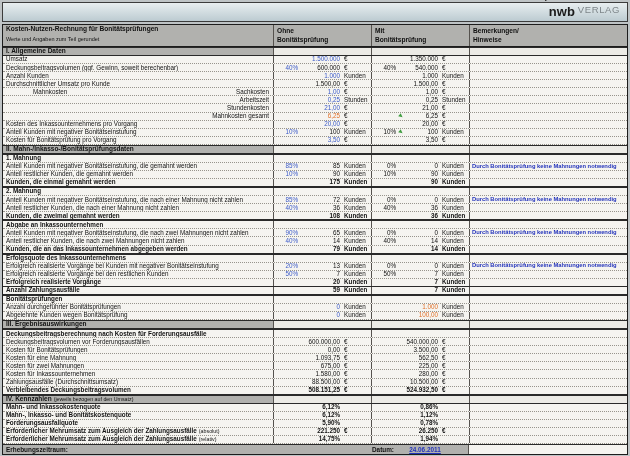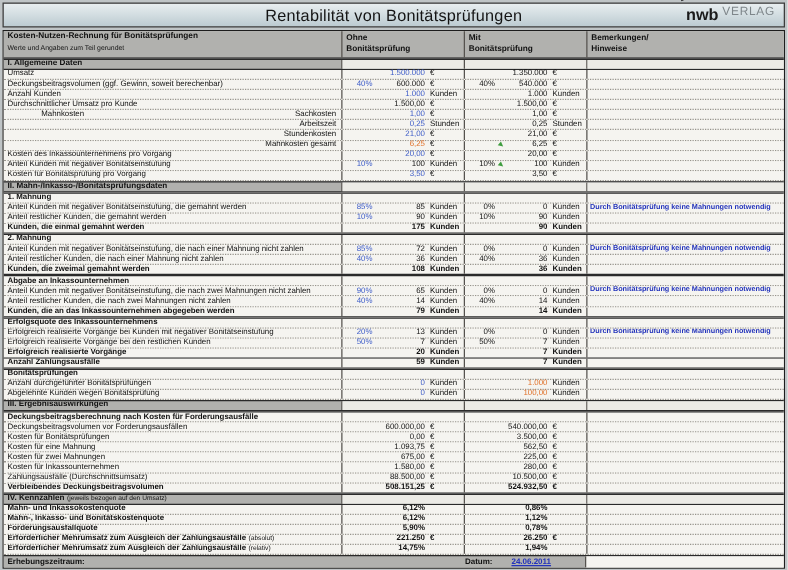--- a/index.html
+++ b/index.html
@@ -78,21 +78,20 @@
   .f-datum{position:absolute;left:331px;width:60px;text-align:right;font-weight:bold;}
   .f-date{position:absolute;left:397px;width:50px;text-align:center;font-weight:bold;
     color:var(--link-blue);text-decoration:underline;cursor:pointer;}
   .f-remark{position:absolute;left:465px;right:0;top:0;bottom:0;
     background:var(--row-bg);border-left:1px solid var(--grid-dark);}
 </style>
 </head>
 <body>
 
 <div class="titlebar">
-  <div class="ptitle">Rentabilität von Bonitätsprüfungen</div>
   <div class="logo">
     <span class="arrow"></span>
     <span class="nwb">nwb</span>
     <span class="verlag">VERLAG</span>
   </div>
 </div>
 
 <div class="sheet">
 
   <div class="hrow">

